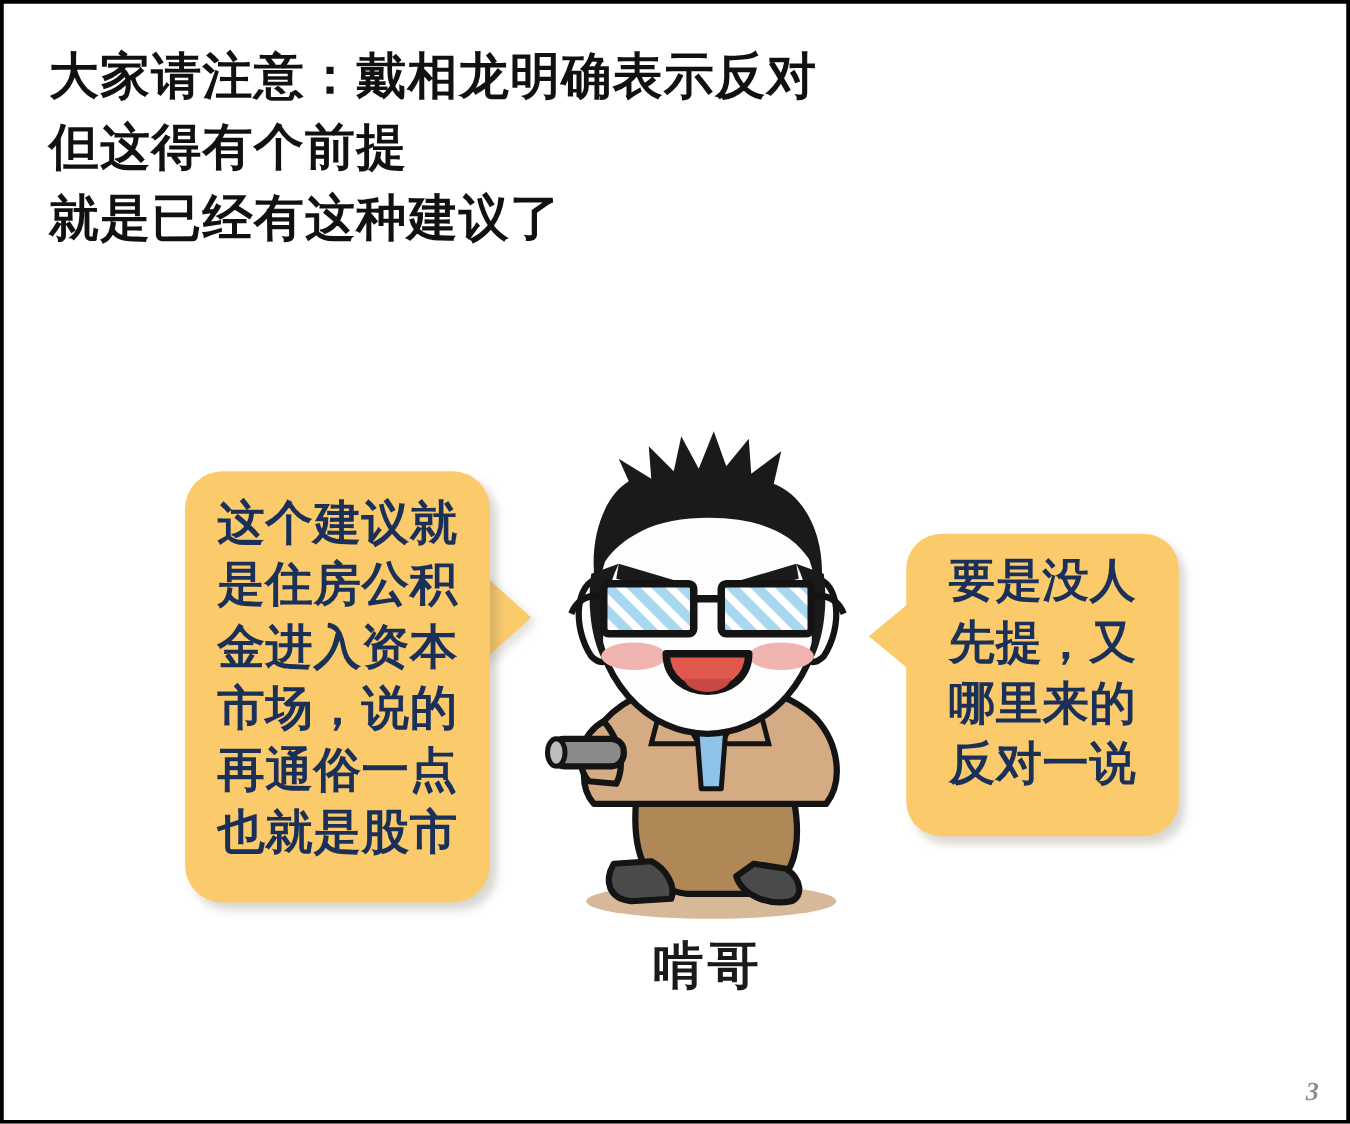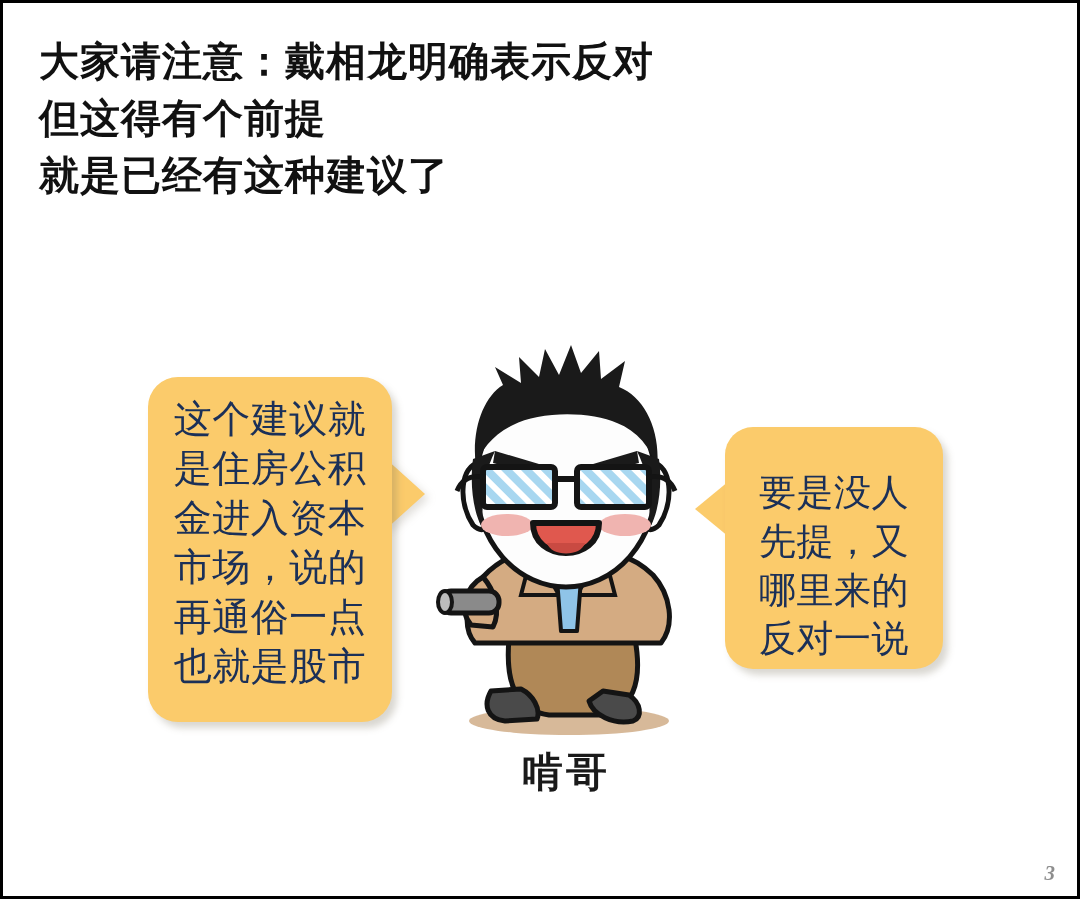--- a/index.html
+++ b/index.html
@@ -37,21 +37,21 @@
   
   .bubble {
     position: absolute;
     background: #fbcb6b;
     border-radius: 28px;
     box-shadow: 5px 6px 7px rgba(120,110,90,0.28);
     box-sizing: border-box;
   }
   .bubble .btext {
     color: #1b3058;
-    font-weight: normal;
+    font-weight: bold;
     text-align: center;
     white-space: pre-line;
   }
   
   .tail {
     position: absolute;
     width: 0;
     height: 0;
   }
 
@@ -82,21 +82,20 @@
     top: 424px;
     width: 218px;
     height: 242px;
     border-radius: 28px;
   }
   #bubble-right .btext {
     font-size: 37px;
     line-height: 1.32;
     letter-spacing: 0.5px;
     padding: 14px 6px 0 6px;
-    margin-top: 28px;
   }
   #tail-right {
     left: 692px;
     top: 478px;
     border-top: 28px solid transparent;
     border-bottom: 28px solid transparent;
     border-right: 34px solid #fbcb6b;
   }
 
   

